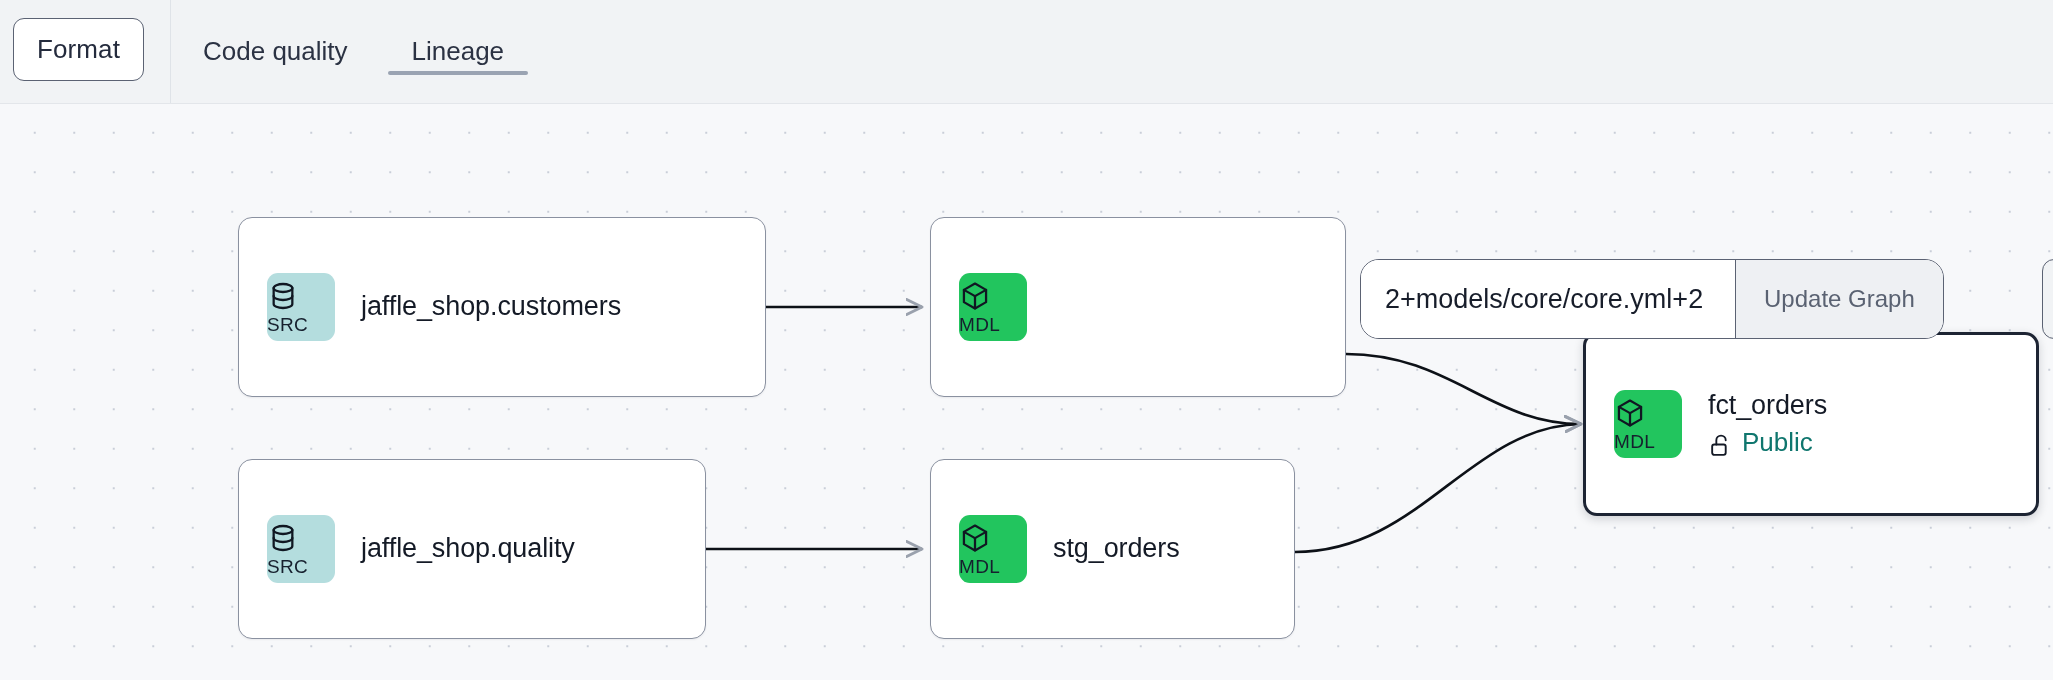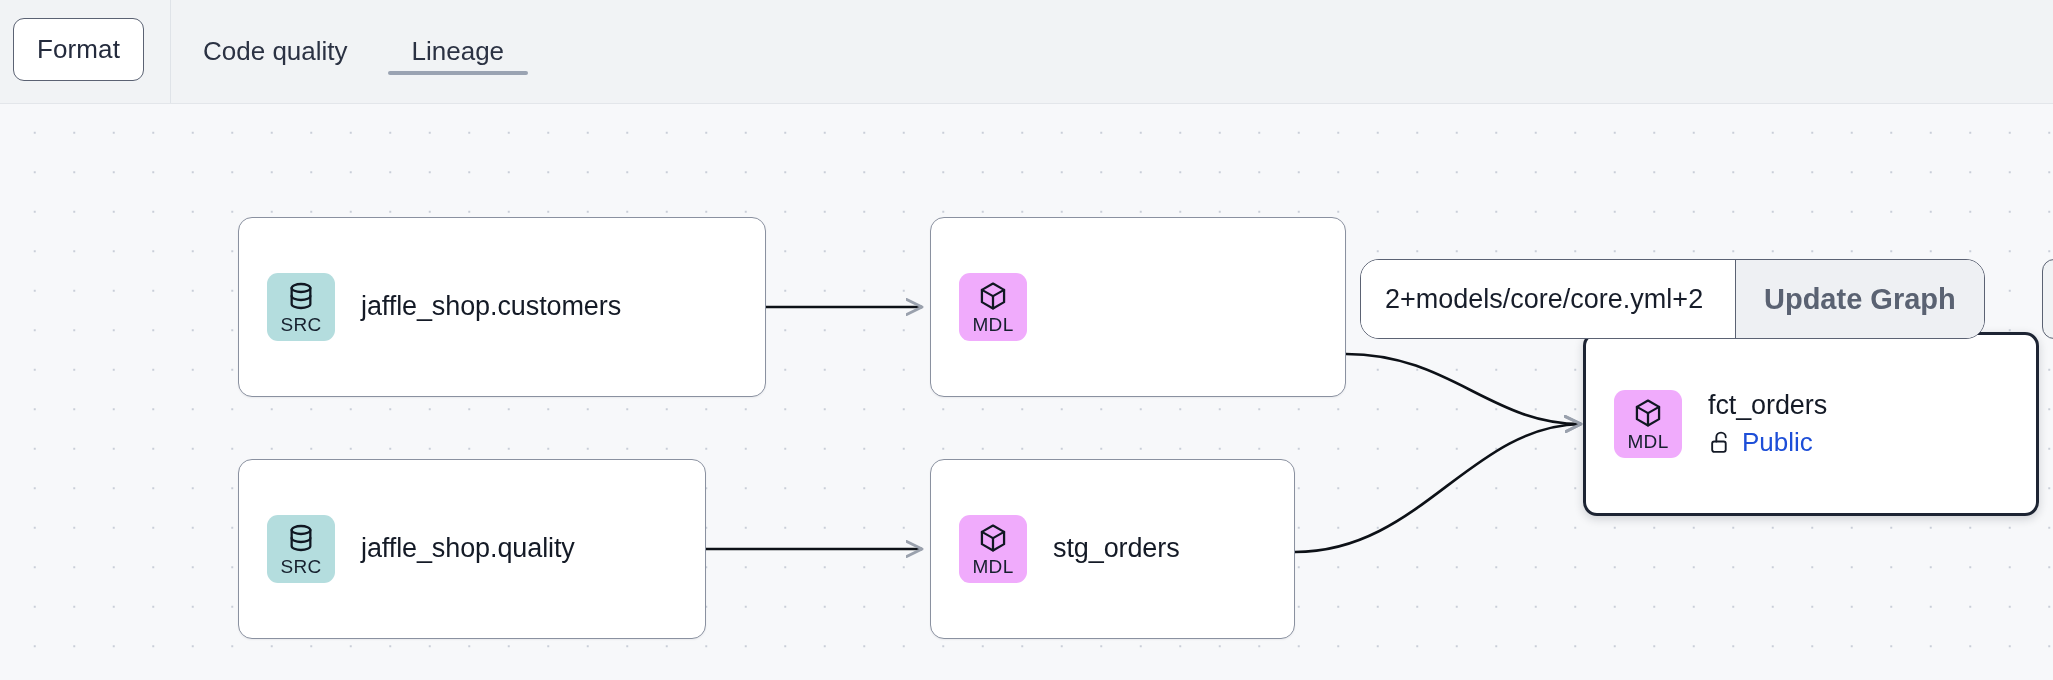--- a/index.html
+++ b/index.html
@@ -129,27 +129,26 @@
     border: 3px solid #1d2433;
     box-shadow: 0 3px 10px rgba(20,25,40,.18);
   }
 
   .badge {
     width: 68px;
     height: 68px;
     border-radius: 11px;
     display: flex;
     flex-direction: column;
-    align-items: center;
     justify-content: center;
     flex: 0 0 auto;
     margin-left: 28px;
   }
   .badge.src { background: #b4ddde; }
-  .badge.mdl { background: #f0abfc; }
+  .badge.mdl { background: #22c55e; }
   .badge svg { display: block; }
   .badge-text {
     font-size: 19px;
     color: #16202e;
     line-height: 1;
     margin-top: 3px;
     letter-spacing: .3px;
   }
 
   .node-body {
@@ -160,24 +159,24 @@
   }
   .node-title {
     font-size: 27px;
     color: #141a26;
     line-height: 1.16;
     white-space: nowrap;
     letter-spacing: -.1px;
   }
   .node-sub {
     display: flex;
-    align-items: center;
+    align-items: flex-end;
     gap: 9px;
     font-size: 26px;
-    color: #1d4ed8;
+    color: #0f766e;
     margin-top: 5px;
     white-space: nowrap;
   }
   .node-sub svg { display:block; flex: 0 0 auto; }
 
   
   .graph-control {
     position: absolute;
     left: 1360px;
     top: 155px;
@@ -199,26 +198,25 @@
     color: #171d2a;
     padding: 0 24px;
     width: 374px;
     box-sizing: border-box;
   }
   .update-graph-btn {
     border: none;
     border-left: 1.6px solid #5b6273;
     background: #eef0f3;
     font-family: "Liberation Sans", sans-serif;
-    font-size: 29px;
+    font-size: 24px;
     color: #5a6272;
     padding: 0 28px;
     cursor: pointer;
     white-space: nowrap;
-    font-weight: bold;
   }
 
   .side-control {
     position: absolute;
     left: 2042px;
     top: 155px;
     width: 70px;
     height: 80px;
     border: 1.6px solid #5b6273;
     border-radius: 12px;

